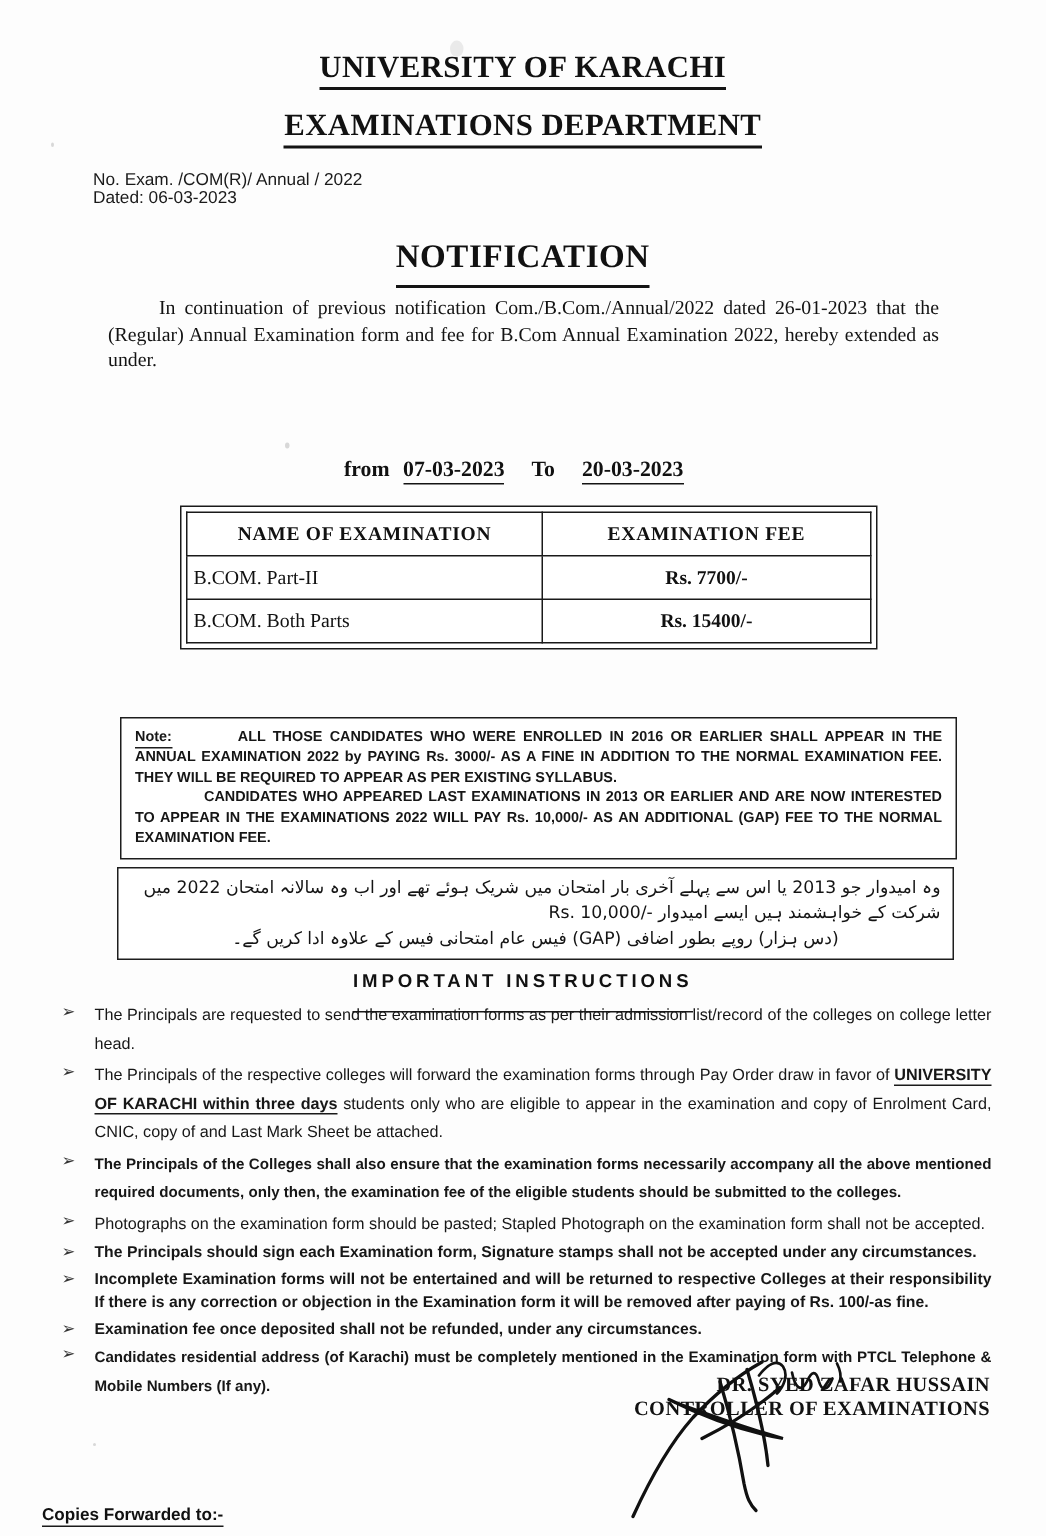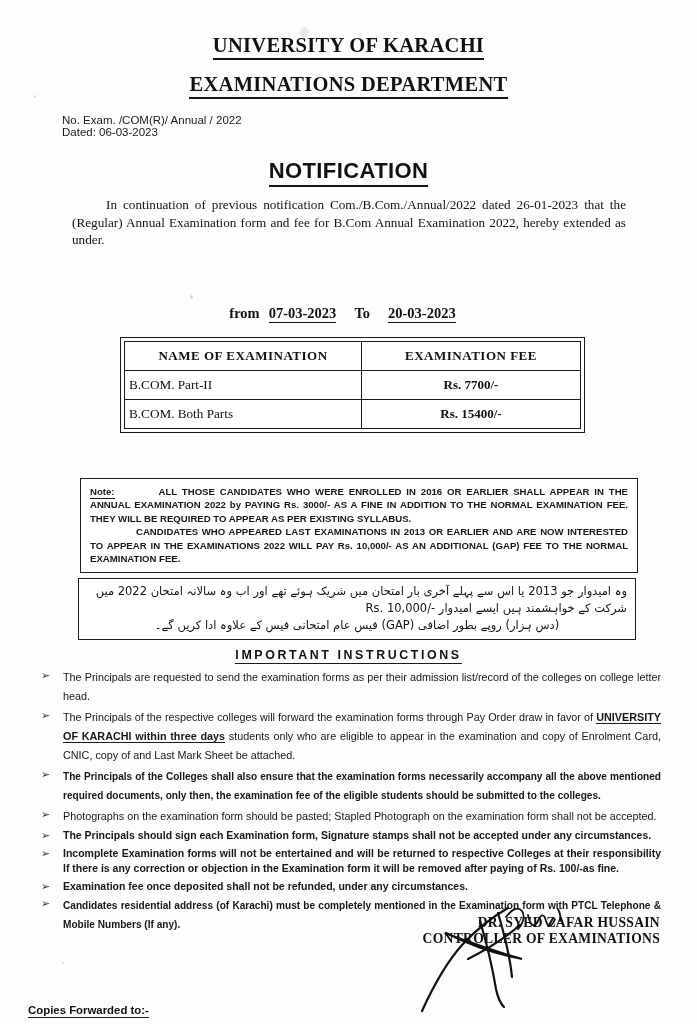--- a/index.html
+++ b/index.html
@@ -60,26 +60,26 @@
 
   
   .notif-title {
     position: absolute;
     top: 158px;
     left: 0;
     width: 697px;
     text-align: center;
   }
   .notif-title span {
-    font-family: Liberation Sans, sans-serif;
+    font-family: Liberation Serif, serif;
     font-weight: bold;
     font-size: 22px;
     letter-spacing: 0.4px;
     border-bottom: 2.5px solid #141414;
-    padding-bottom: 2px;
+    padding-bottom: 7px;
   }
 
   
   .para {
     position: absolute;
     left: 72px;
     width: 554px;
     font-family: "Liberation Serif", serif;
     font-size: 13.2px;
     line-height: 17.5px;
@@ -189,21 +189,21 @@
     left: 0;
     width: 697px;
     text-align: center;
   }
   .instr-title span {
     font-family: "Liberation Sans", sans-serif;
     font-weight: bold;
     font-size: 12.4px;
     letter-spacing: 2.6px;
     border-bottom: 1.4px solid #1a1a1a;
-    padding-bottom: 1px;
+    padding-bottom: 13px;
   }
 
   .instr-list {
     position: absolute;
     top: 668px;
     left: 41px;
     width: 620px;
   }
   .instr-item {
     display: flex;

